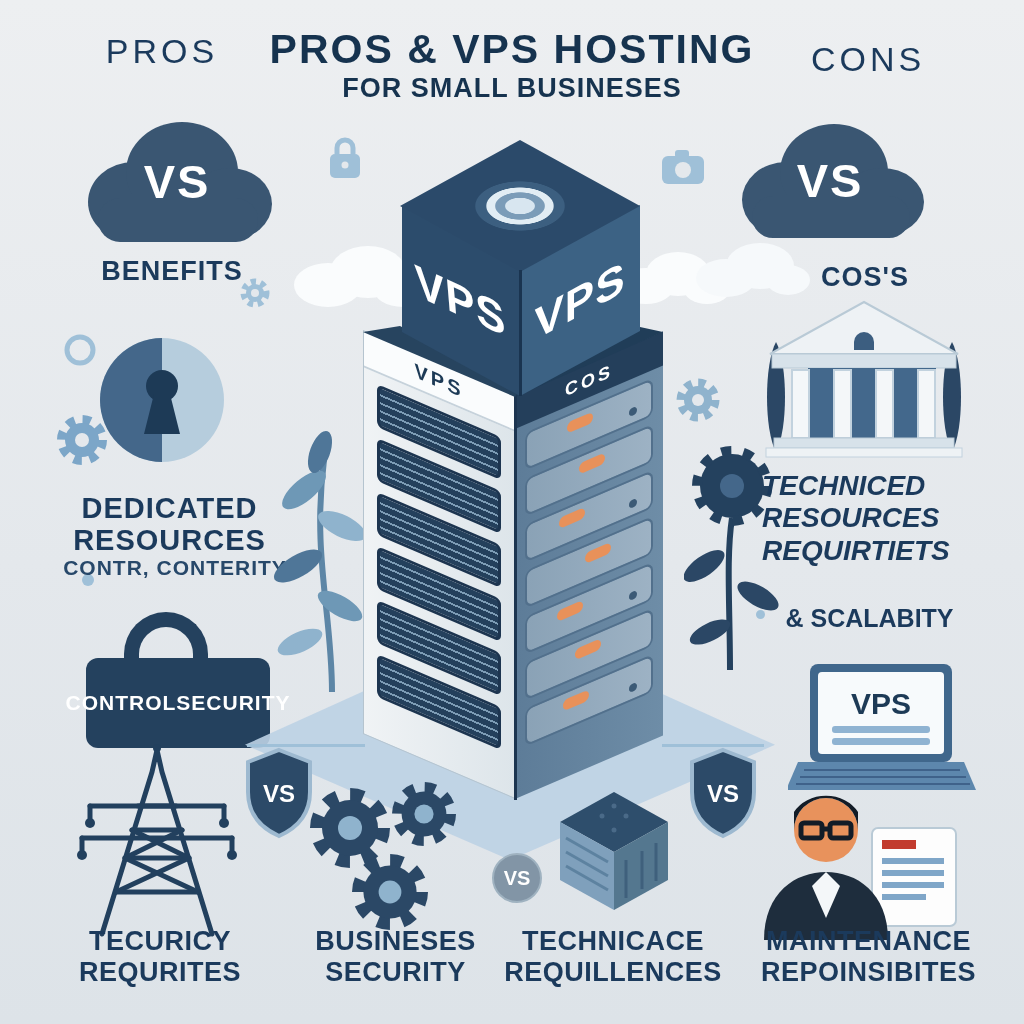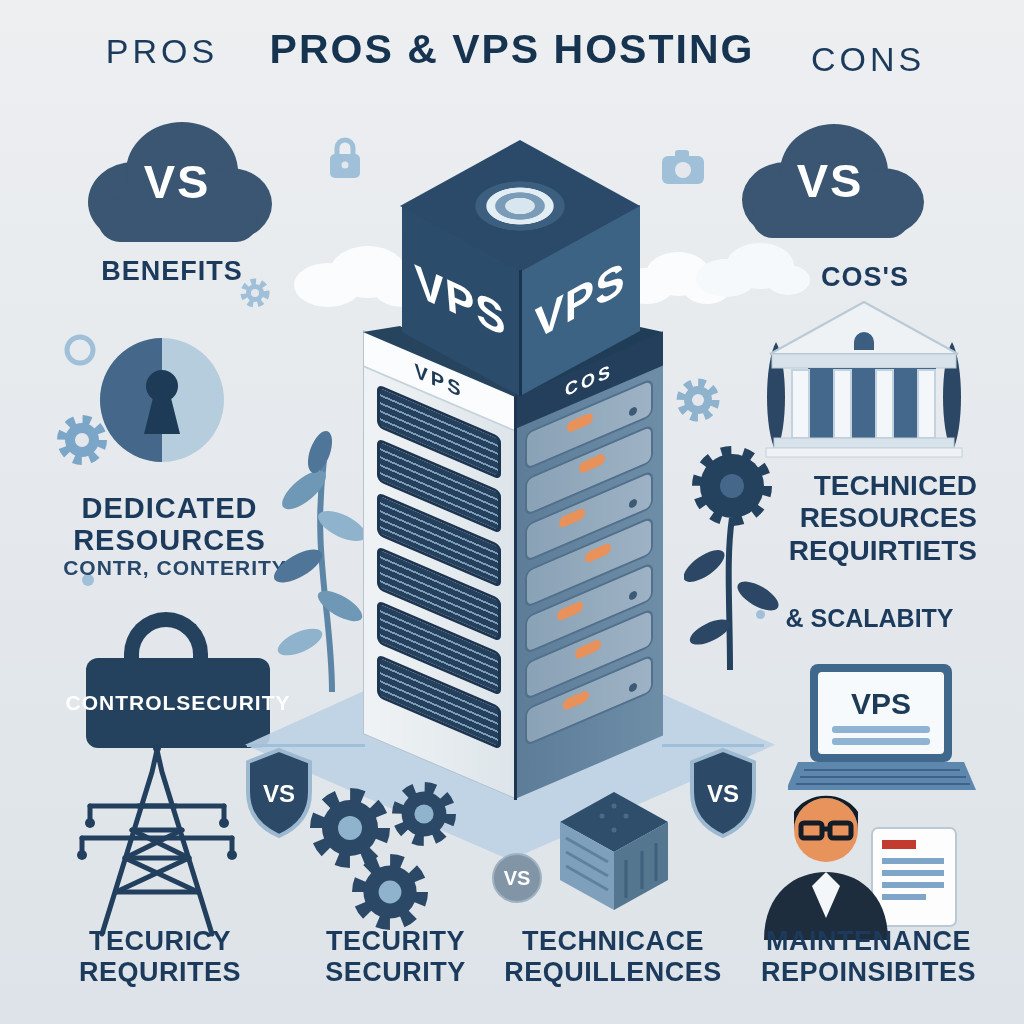--- a/index.html
+++ b/index.html
@@ -11,21 +11,21 @@
 
   
   .title1 { font-size:41px; font-weight:bold; letter-spacing:2px; color:#16334f; }
   .title2 { font-size:27px; font-weight:bold; letter-spacing:1px; color:#16334f; }
   .side-label { font-size:34px; font-weight:normal; letter-spacing:4px; color:#1b3a5c; text-align:center; }
   .cloud-vs { position:absolute; left:0; right:0; top:50%; transform:translateY(-56%);
               text-align:center; color:#ffffff; font-size:47px; font-weight:bold; letter-spacing:2px; }
   .cloud-caption { font-size:27px; font-weight:bold; letter-spacing:1px; color:#1b3a5c; text-align:center; }
   .mid-head { font-size:29px; font-weight:bold; letter-spacing:1px; color:#1b3a5c; text-align:center; line-height:1.12;margin-top:16px; }
   .mid-sub { font-size:21px; font-weight:bold; letter-spacing:1px; color:#27486a; text-align:center; }
-  .right-head { font-size:28px; font-weight:bold; color:#1b3a5c; text-align:right; line-height:1.16; }
+  .right-head { font-size:28px; font-weight:bold; color:#1b3a5c; text-align:left; line-height:1.16;font-style:italic; }
   .right-sub { font-size:25px; font-weight:bold; color:#1b3a5c; text-align:center; }
   .caption { font-size:27px; font-weight:bold; color:#1b3a5c; text-align:center; line-height:1.16; letter-spacing:0.5px; }
 
   
   .platform { left:245px; top:625px; width:530px; height:235px; background:#bcd2e4; opacity:.9;
               clip-path:polygon(50% 0,100% 51%,50% 100%,0 51%); }
   .hline { height:3px; background:#9fc0d8; }
   .bdot { border-radius:50%; background:#9fc0d8; }
 
   
@@ -100,20 +100,21 @@
   <svg class="abs" style="left:690px;top:238px" width="120" height="62" viewBox="0 0 120 62">
     <g fill="#f6f9fb">
         <ellipse cx="36" cy="40" rx="30" ry="19"></ellipse>
         <ellipse cx="70" cy="28" rx="34" ry="23"></ellipse>
         <ellipse cx="98" cy="42" rx="22" ry="15"></ellipse>
       </g>
   </svg>
 
   <div class="abs" style="left:0;top:26px;width:1024px;text-align:center">
     <div class="title1">PROS &amp; VPS HOSTING</div>
+    <div class="title2">FOR SMALL BUSINESES</div>
   </div>
 
   <div class="abs side-label" style="left:92px;top:32px;width:140px">PROS</div>
   <div class="abs side-label" style="left:798px;top:40px;width:140px">CONS</div>
 
   <div class="abs" style="left:78px;top:106px;width:198px;height:158px">
     <svg width="198" height="158" viewBox="0 0 198 158">
       <g fill="#3a5672">
         <ellipse cx="56" cy="96" rx="46" ry="40"></ellipse>
           <ellipse cx="104" cy="66" rx="56" ry="50"></ellipse>
@@ -393,21 +394,21 @@
         <rect x="80" y="55" width="21" height="15" rx="3"></rect>
       <line x1="72" y1="61" x2="80" y2="61"></line>
     </g>
   </svg>
 
   <div class="abs caption" style="left:40px;top:926px;width:240px">
     <div>TECURICY</div>
     <div>REQURITES</div>
   </div>
   <div class="abs caption" style="left:298px;top:926px;width:195px">
-    <div>TECURITY</div>
+    <div>BUSINESES</div>
     <div>SECURITY</div>
   </div>
   <div class="abs caption" style="left:498px;top:926px;width:230px">
     <div>TECHNICACE</div>
     <div>REQUILLENCES</div>
   </div>
   <div class="abs caption" style="left:746px;top:926px;width:245px">
     <div>MAINTENANCE</div>
     <div>REPOINSIBITES</div>
   </div>

